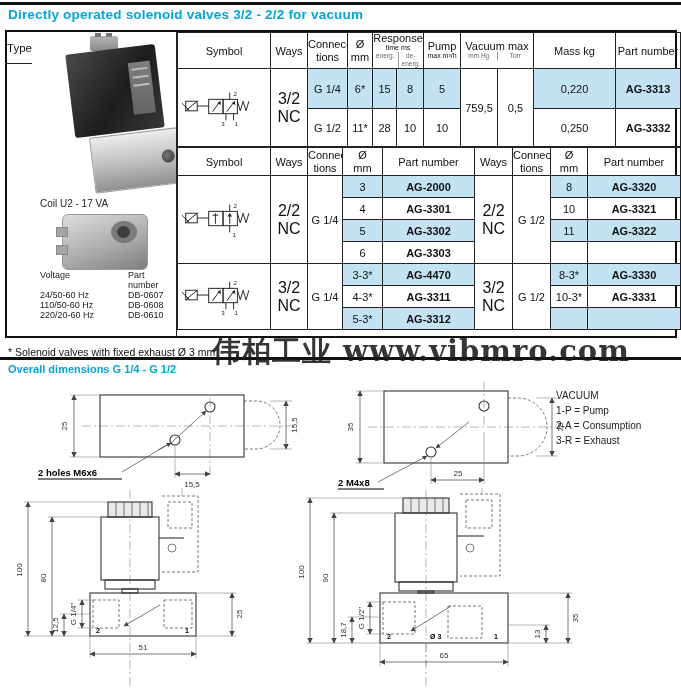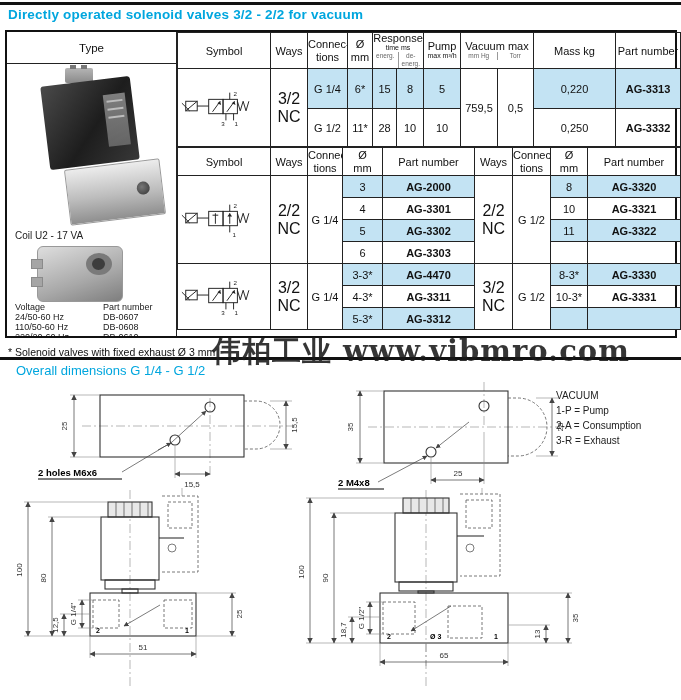--- a/index.html
+++ b/index.html
@@ -16,21 +16,21 @@
   .top-rule{position:absolute;top:2px;left:0;width:681px;height:2.5px;background:#111}
   .page-title{
     position:absolute;top:7px;left:8px;
     color:var(--accent);font-size:13.5px;font-weight:bold;letter-spacing:.2px;
   }
   
   .catalog{
     position:absolute;top:30px;left:5px;width:672px;height:308px;
     border:2px solid #111;box-sizing:border-box;display:flex;background:#fff;
   }
-  .type-col{width:170px;flex:0 0 170px;border-right:1.5px solid #222;display:flex;flex-direction:column;box-sizing:border-box}
+  .type-col{width:170px;flex:0 0 170px;border-right:1.5px solid #222;display:flex;flex-direction:row;box-sizing:border-box}
   .type-head{height:32px;border-bottom:1px solid #222;display:flex;align-items:center;justify-content:center;font-size:11.5px;box-sizing:border-box}
   .type-body{flex:1;position:relative;overflow:hidden}
   .right-col{flex:1;display:flex;flex-direction:column;min-width:0}
 
   table{border-collapse:collapse;width:100%;table-layout:fixed}
   th,td{border:1px solid #222;text-align:center;vertical-align:middle;font-size:11px;font-weight:normal;padding:0;overflow:hidden}
   .t1 tr.hrow th{border-bottom:1.5px solid #222}
   .hl{background:var(--highlight)}
   .bold{font-weight:bold}
   .ws{white-space:pre-line;line-height:1.12}
@@ -65,21 +65,21 @@
   .cp-tab1,.cp-tab2{position:absolute;left:-7px;width:10px;height:8px;background:#a5a5a5;border:1px solid #8a8a8a}
   .cp-tab1{top:12px}.cp-tab2{top:30px}
   .voltage-block{position:absolute;top:238px;left:8px;right:2px;font-size:9px;line-height:10px;color:#222}
   .vrow{display:grid;grid-template-columns:88px auto}
   
   .footnote-bar{position:absolute;top:338px;left:5px;width:672px;height:20px;display:flex;align-items:flex-end;box-sizing:border-box}
   .footnote{font-size:10.5px;padding-left:3px;color:#111}
   .bottom-rule{position:absolute;top:357px;left:0;width:681px;height:2.5px;background:#111}
   .watermark{position:absolute;top:332px;left:212px;font-size:29px;font-weight:bold;color:#1a1a1a;opacity:.88;
     font-family:"DejaVu Serif",serif;letter-spacing:1px;white-space:nowrap;z-index:5}
-  .dims-title{position:absolute;top:363px;left:16px;color:var(--accent);font-size:13px;font-weight:normal}
+  .dims-title{position:absolute;top:363px;left:8px;color:var(--accent);font-size:11px;font-weight:bold}
   
   .drawA{position:absolute;top:384px;left:24px}
   .drawB{position:absolute;top:378px;left:332px}
   .legend{position:absolute;top:388px;left:556px;font-size:10px;line-height:15px;color:#222}
   .drawC{position:absolute;top:486px;left:12px}
   .drawD{position:absolute;top:486px;left:296px}
   svg .out{stroke:#333;stroke-width:1.1;fill:none}
   svg .thin{stroke:#444;stroke-width:.7;fill:none}
   svg .dash{stroke:#555;stroke-width:.8;fill:none;stroke-dasharray:3 2}
   svg .cl{stroke:#999;stroke-width:.7;fill:none;stroke-dasharray:9 3 2 3}

